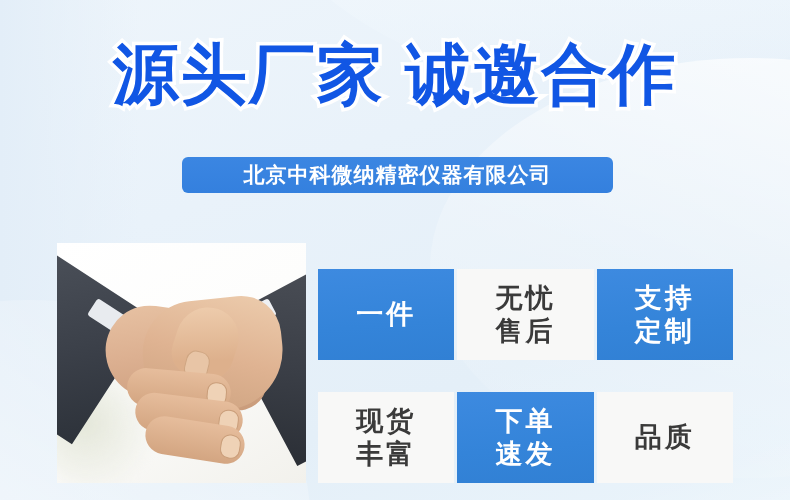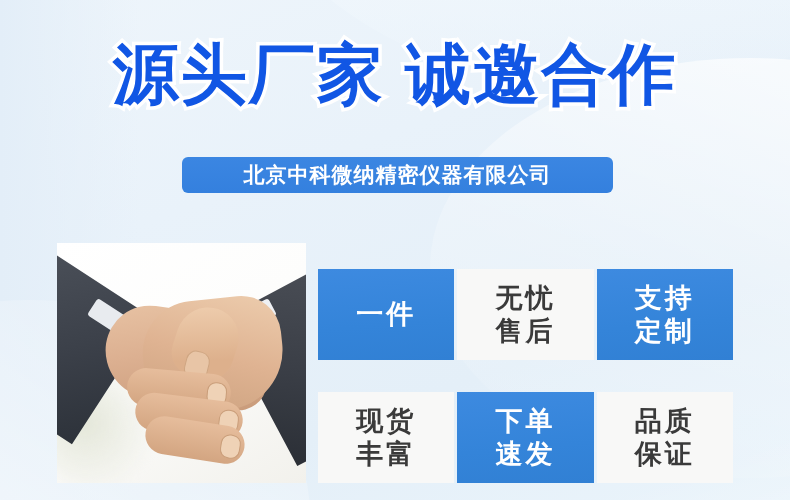--- a/index.html
+++ b/index.html
@@ -346,17 +346,16 @@
       <span class="tline">丰富</span>
     </div>
 
     <div class="tile blue">
       <span class="tline">下单</span>
       <span class="tline">速发</span>
     </div>
 
     <div class="tile light">
       <span class="tline">品质</span>
-      <span class="tline">保证</span>
     </div>
 
   </div>
 </div>
 
 </body></html>

